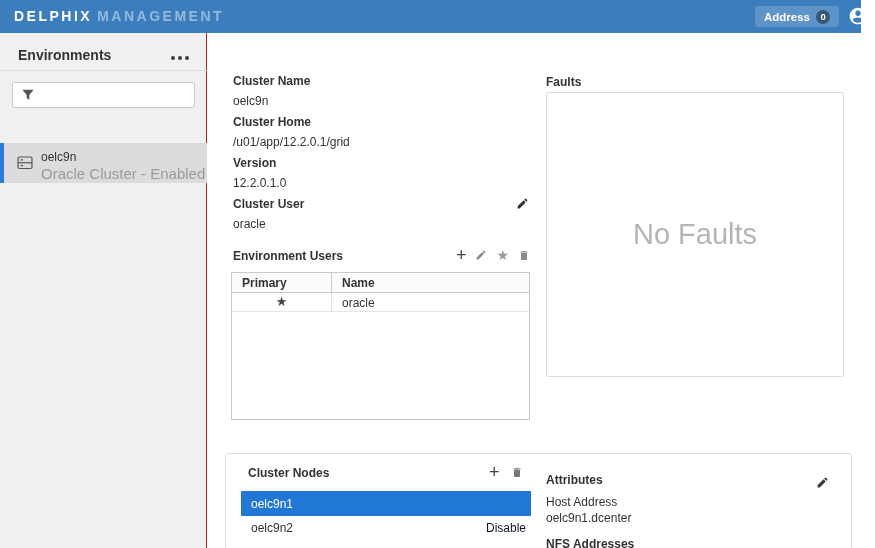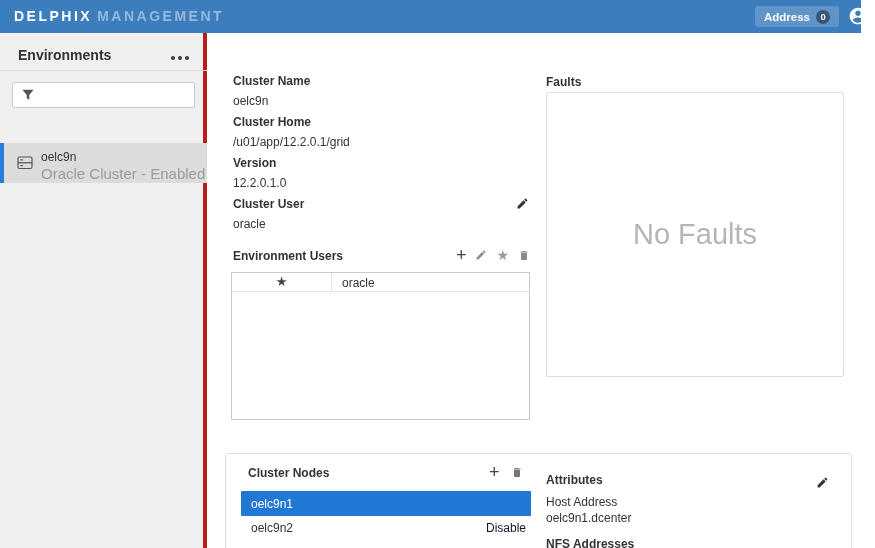--- a/index.html
+++ b/index.html
@@ -15,21 +15,21 @@
   .brand .secondary { color:rgba(255,255,255,.45); font-weight:bold; margin-left:5px; }
   .nav-menu { position:absolute; left:207px; top:0; height:33px; display:flex; gap:17px; align-items:center; }
   .nav-item { color:#fff; font-weight:bold; font-size:12px; line-height:33px; cursor:pointer; padding:0 2px; }
   .actions-btn { position:absolute; left:755px; top:6px; height:21px; display:flex; align-items:center; gap:6px;
     background:rgba(255,255,255,.18); border:none; border-radius:3px; padding:0 9px; cursor:pointer; }
   .actions-btn .lbl { color:#fff; font-weight:bold; font-size:11.5px; }
   .actions-btn .badge { width:14px; height:14px; border-radius:50%; background:rgba(0,0,0,.42); color:#fff;
     font-size:9.5px; font-weight:bold; line-height:14px; text-align:center; }
   .avatar { position:absolute; left:848px; top:6px; width:20px; height:20px; cursor:pointer; }
   
-  .sidebar { position:absolute; left:0; top:33px; width:207px; height:515px; background:#f0f0f1; border-right:4px solid #b91c1c; }
+  .sidebar { position:absolute; left:0; top:33px; width:207px; height:515px; background:#f0f0f1; border-right:1px solid #b91c1c; }
   .sb-title { position:absolute; left:18px; top:14px; font-size:14px; font-weight:bold; color:#333; }
   .overflow-menu { position:absolute; left:168px; top:20px; display:flex; gap:3px; cursor:pointer; padding:3px; }
   .overflow-menu i { width:4px; height:4px; border-radius:50%; background:#3c3c3c; display:block; }
   .sb-divider { position:absolute; left:0; top:37px; width:207px; height:1px; background:#ddd; }
   .filter-box { position:absolute; left:12px; top:49px; width:183px; height:26px; background:#fff;
     border:1px solid #cbcbcb; border-radius:2px; display:flex; align-items:center; padding:0 9px; cursor:text; }
   .filter-box .txt { flex:1; font-size:12px; color:#8a8a8a; }
   .sb-item { position:absolute; left:0; top:110px; width:207px; height:40px; background:#dcdcdd;
     border-left:4px solid #2b7cd9; cursor:pointer; }
   .sb-item .ic { position:absolute; left:13px; top:13px; }
@@ -150,20 +150,24 @@
         </svg>
     </button>
     <button class="icon-btn"><span class="star-glyph">★</span></button>
     <button class="icon-btn">
       <svg width="12" height="13" viewBox="0 0 24 24">
           <path fill="#8a8a8a" d="M6 19c0 1.1.9 2 2 2h8c1.1 0 2-.9 2-2V7H6v12zM19 4h-3.5l-1-1h-5l-1 1H5v2h14V4z"></path>
         </svg>
     </button>
   </div>
   <div class="eu-table">
+    <div class="eu-head">
+      <div class="c1">Primary</div>
+      <div class="c2">Name</div>
+    </div>
     <div class="eu-row">
       <div class="c1">★</div>
       <div class="c2">oracle</div>
     </div>
   </div>
 
   <div class="faults-title">Faults</div>
   <div class="faults-box">
     <span class="faults-empty">No Faults</span>
   </div>

